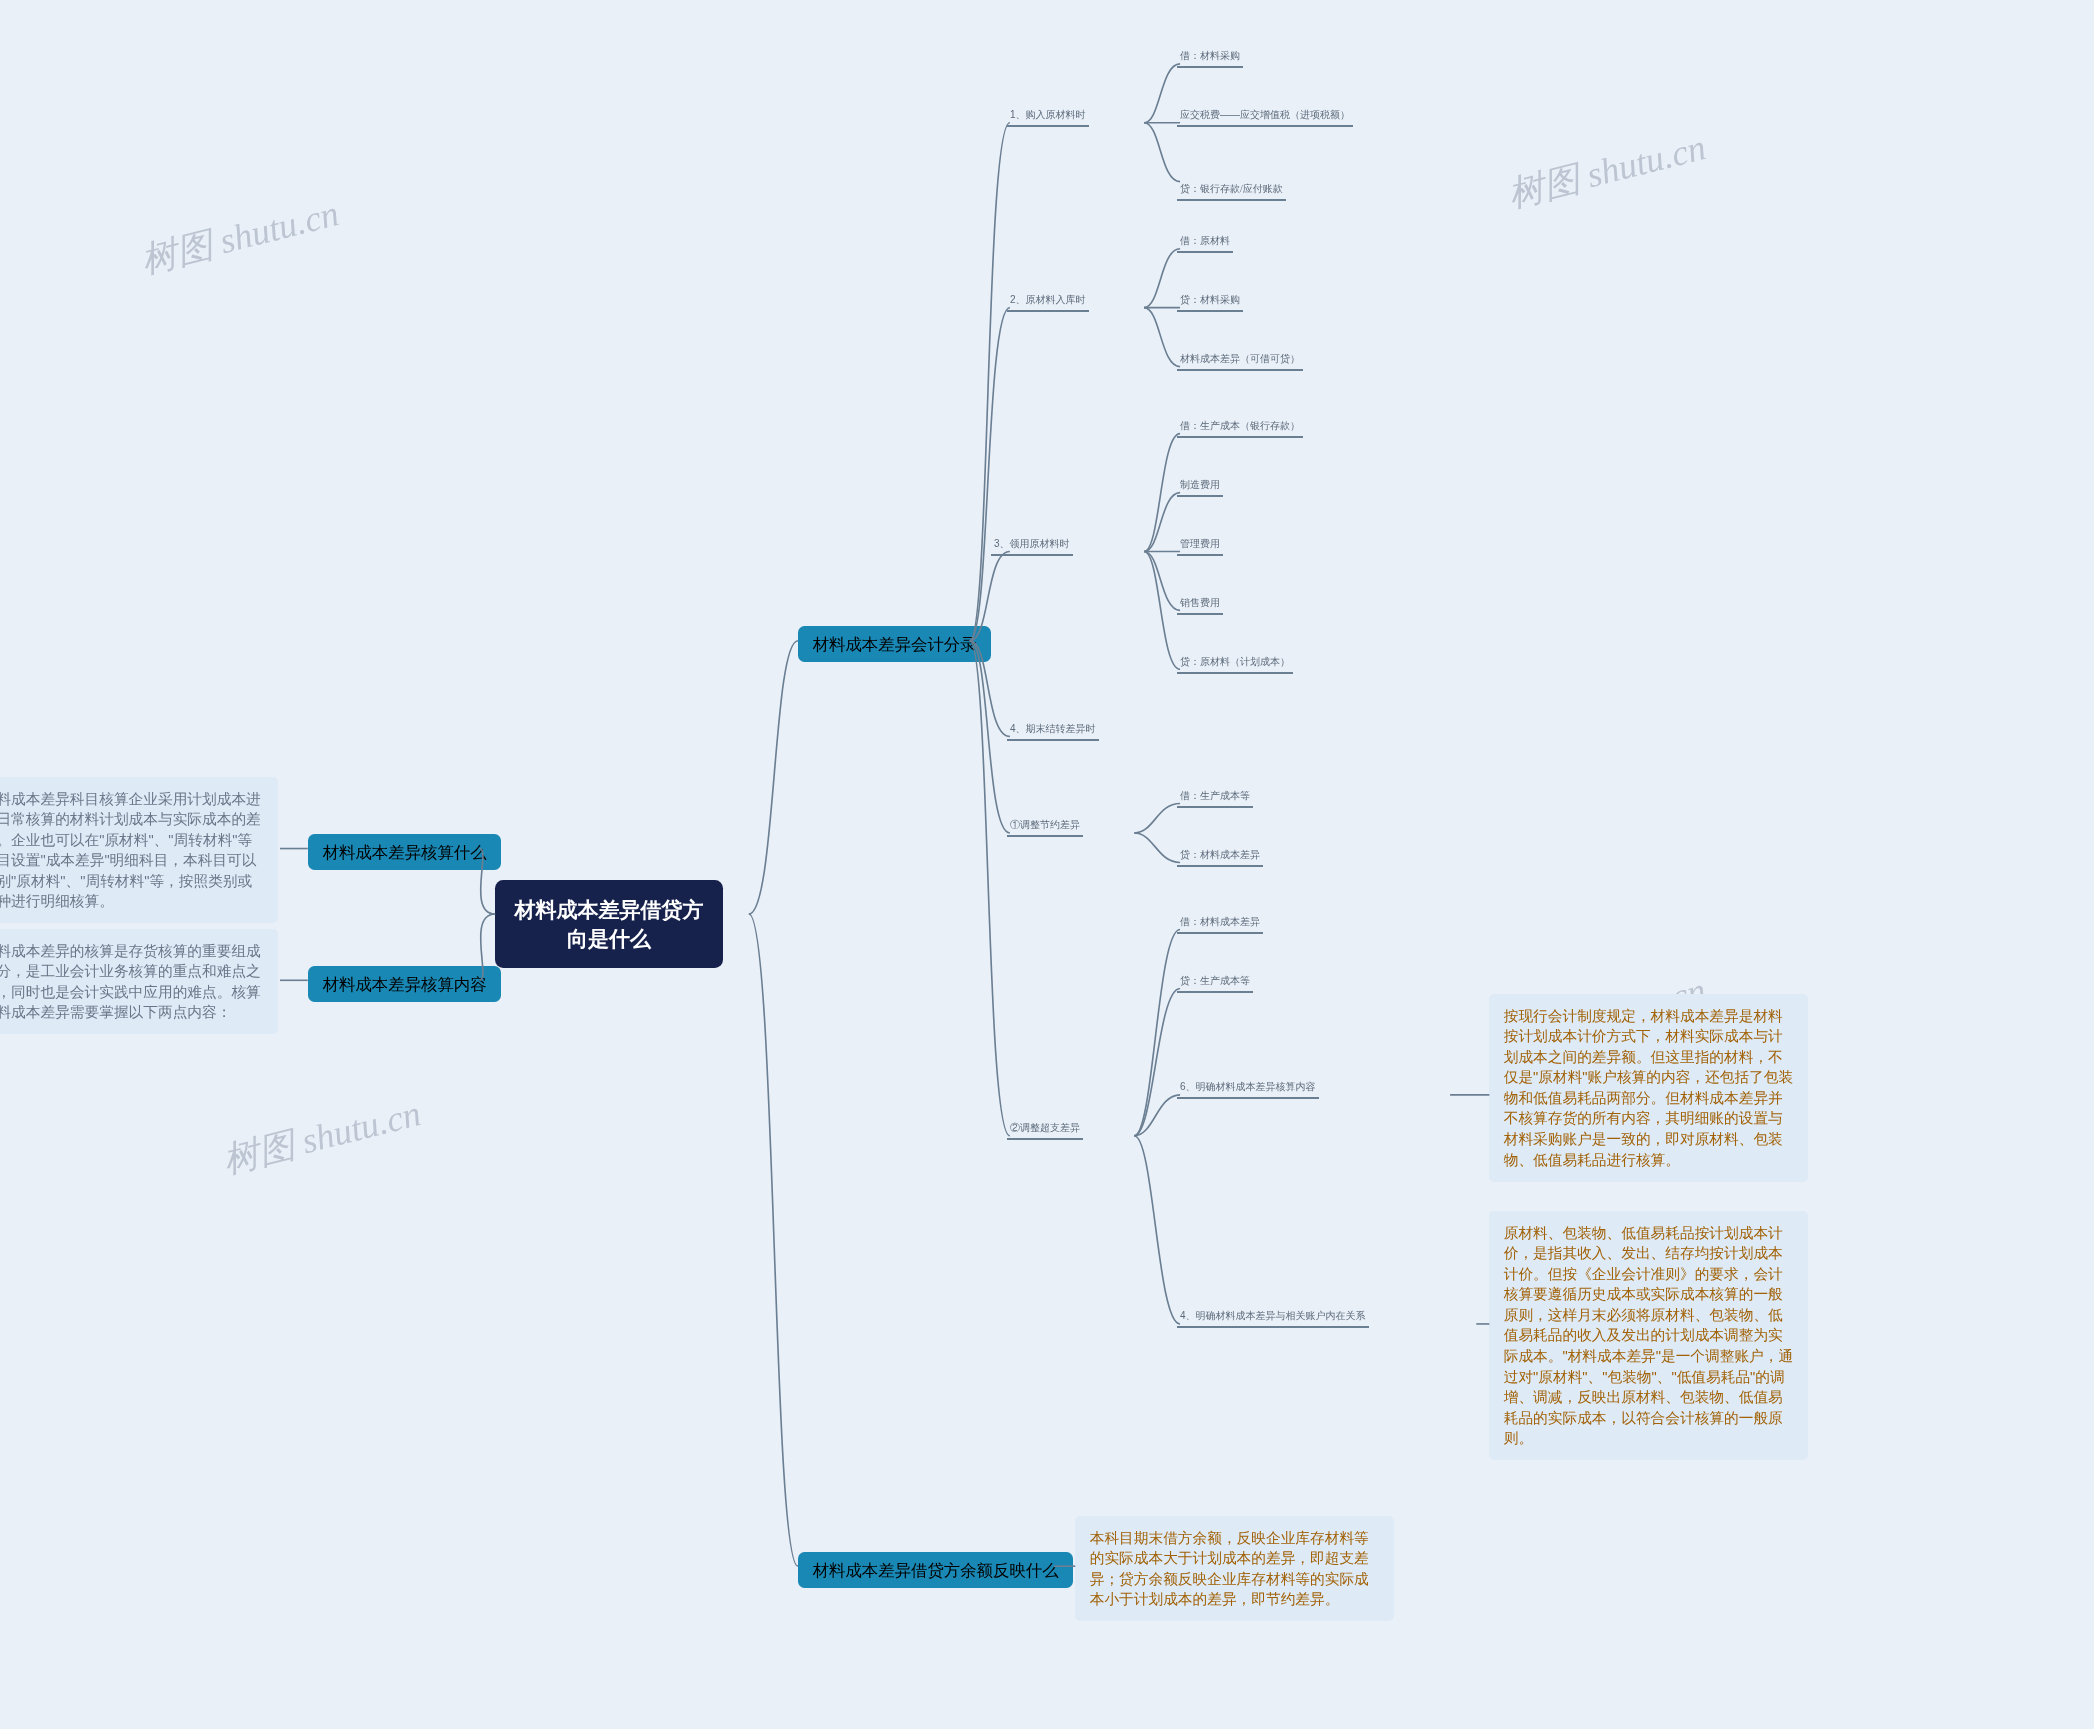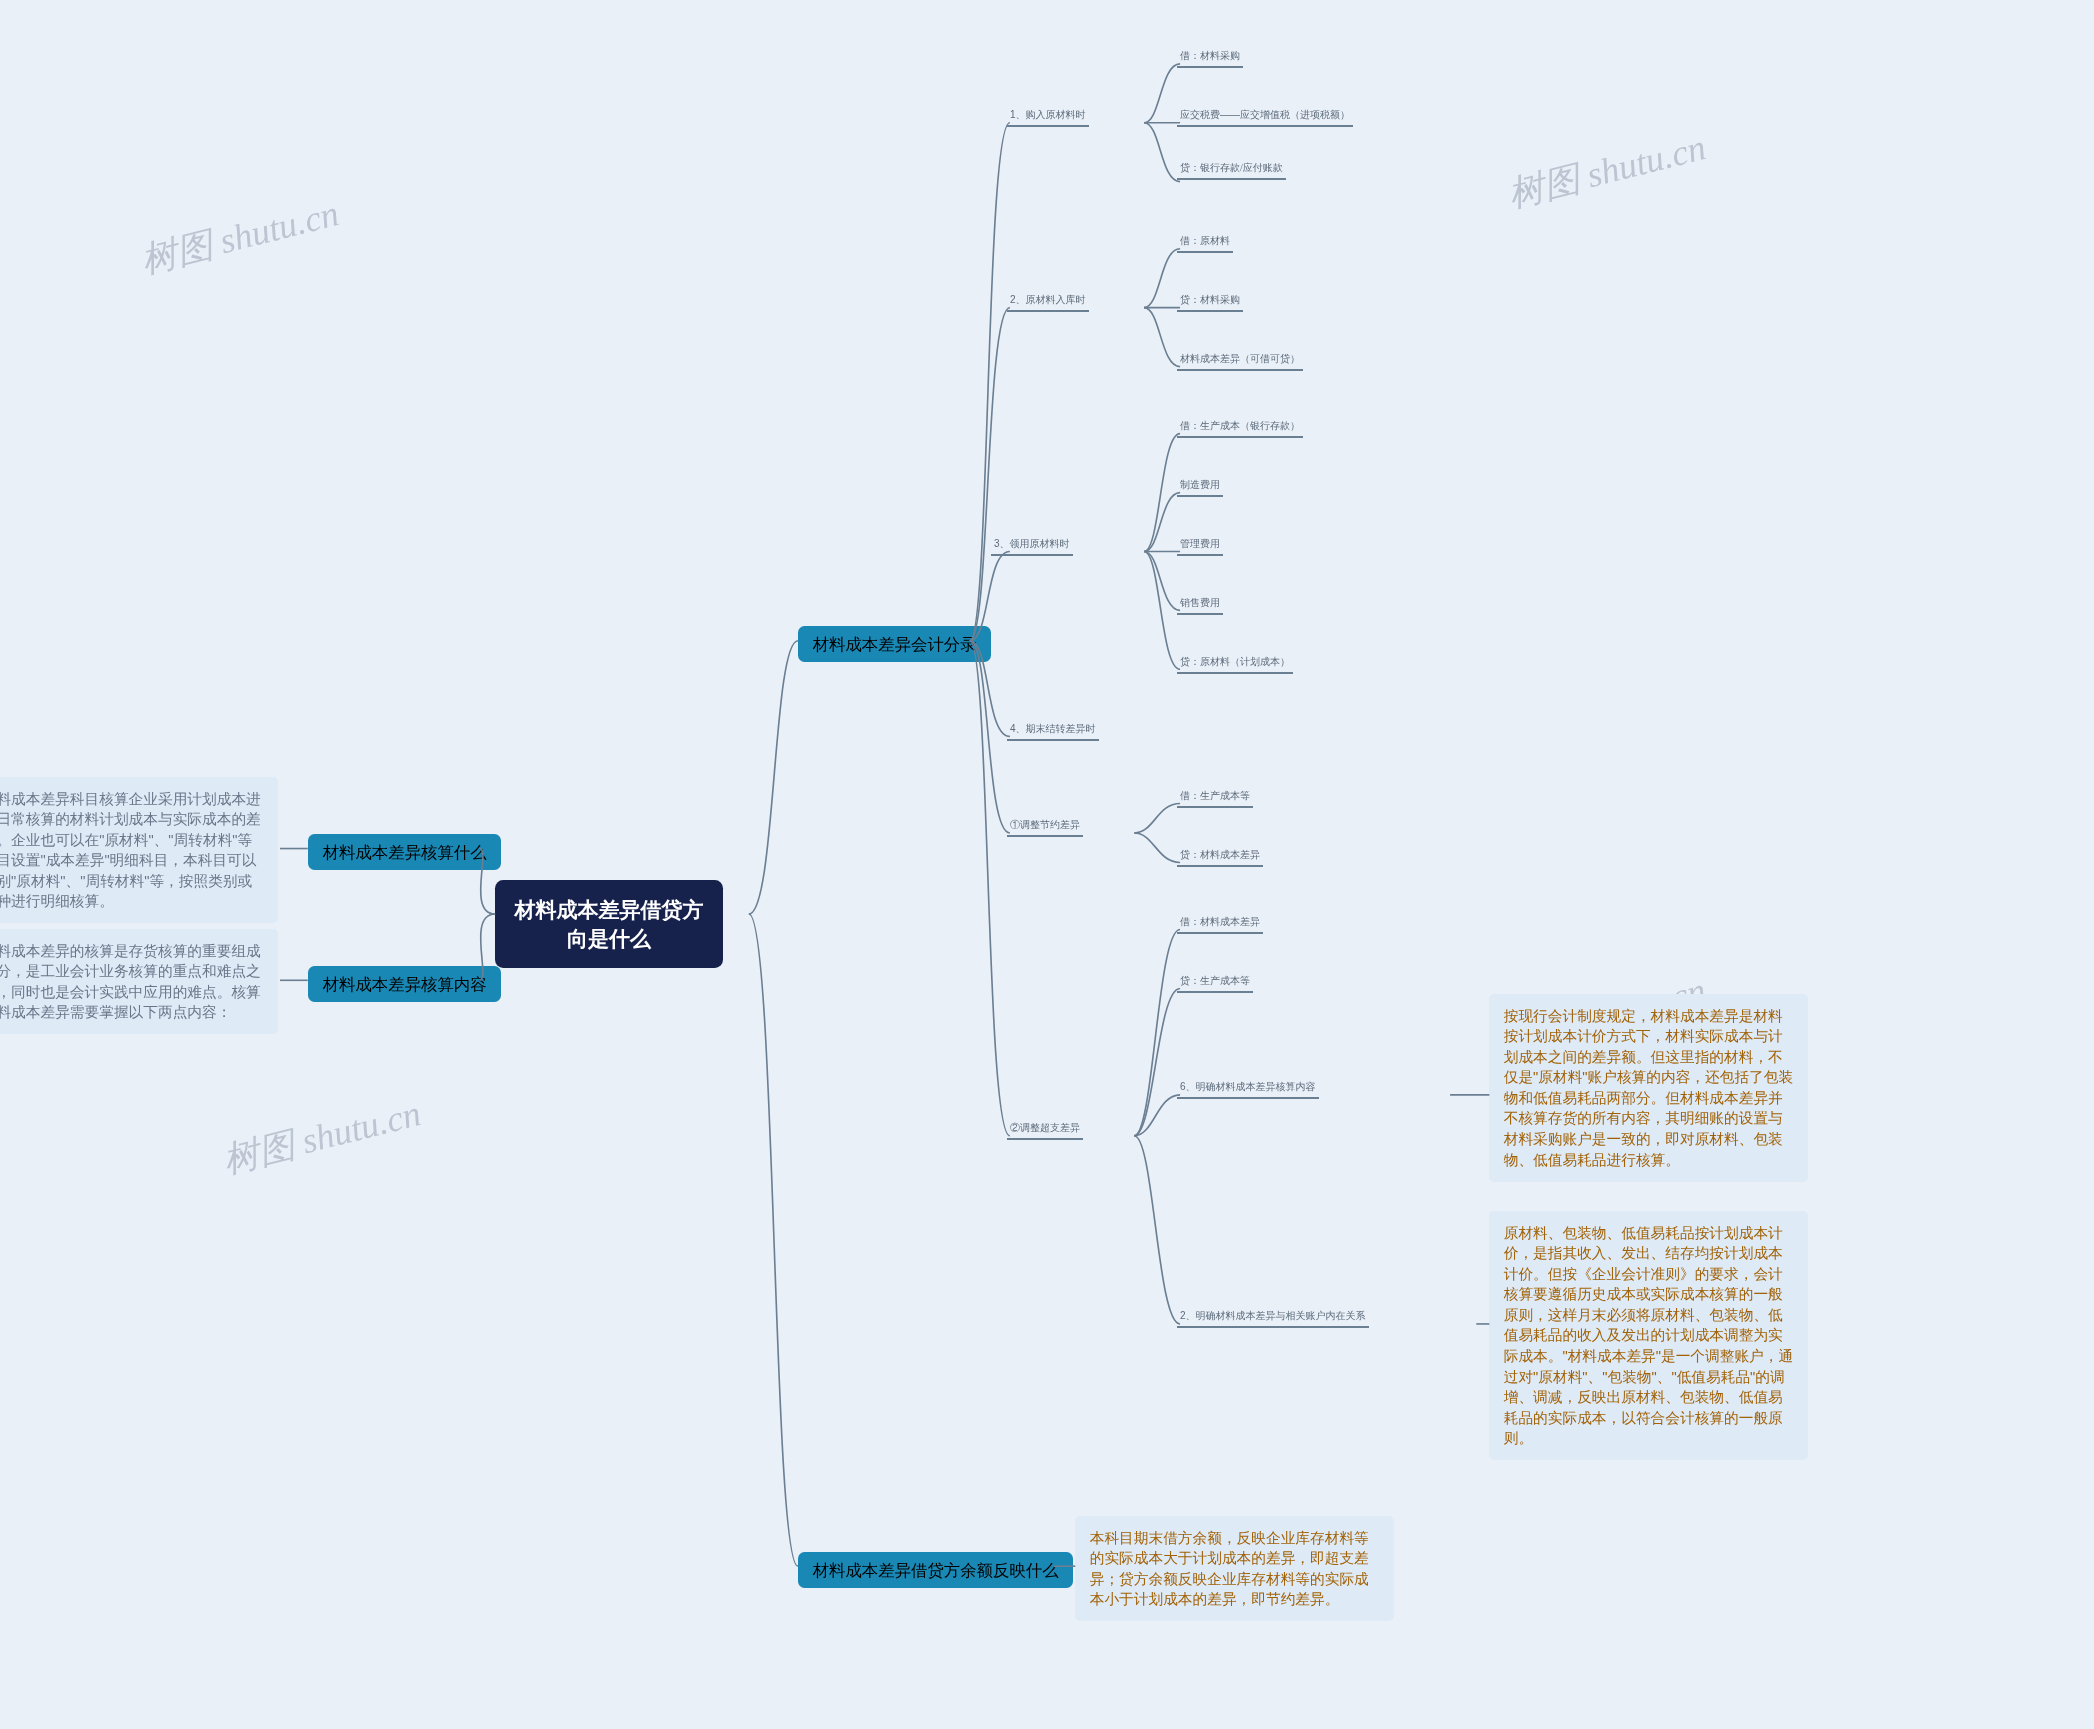--- a/index.html
+++ b/index.html
@@ -119,21 +119,21 @@
   <div class="node desc-box-left" style="left:-33px; top:929px;">材料成本差异的核算是存货核算的重要组成部分，是工业会计业务核算的重点和难点之一，同时也是会计实践中应用的难点。核算材料成本差异需要掌握以下两点内容：</div>
 
   <div class="node cat-node" style="left:798px; top:626px;">材料成本差异会计分录</div>
 
   <div class="node cat-node" style="left:798px; top:1552px;">材料成本差异借贷方余额反映什么</div>
   <div class="node desc-box-right" style="left:1075px; top:1516px;">本科目期末借方余额，反映企业库存材料等的实际成本大于计划成本的差异，即超支差异；贷方余额反映企业库存材料等的实际成本小于计划成本的差异，即节约差异。</div>
 
   <div class="node plain uline" style="left:1010px; top:108px;">1、购入原材料时</div>
   <div class="node plain uline" style="left:1180px; top:49px;">借：材料采购</div>
   <div class="node plain uline" style="left:1180px; top:108px;">应交税费——应交增值税（进项税额）</div>
-  <div class="node plain uline" style="left:1180px; top:161px;font-family:Liberation Serif, serif;">贷：银行存款/应付账款</div>
+  <div class="node plain uline" style="left:1180px; top:182px;font-family:Liberation Serif, serif;">贷：银行存款/应付账款</div>
 
   <div class="node plain uline" style="left:1010px; top:293px;">2、原材料入库时</div>
   <div class="node plain uline" style="left:1180px; top:234px;">借：原材料</div>
   <div class="node plain uline" style="left:1180px; top:293px;text-align:center;">贷：材料采购</div>
   <div class="node plain uline" style="left:1180px; top:352px;">材料成本差异（可借可贷）</div>
 
   <div class="node plain uline" style="left:994px; top:537px;">3、领用原材料时</div>
   <div class="node plain uline" style="left:1180px; top:419px;">借：生产成本（银行存款）</div>
   <div class="node plain uline" style="left:1180px; top:478px;">制造费用</div>
   <div class="node plain uline" style="left:1180px; top:537px;">管理费用</div>
@@ -143,21 +143,21 @@
   <div class="node plain uline" style="left:1010px; top:722px;">4、期末结转差异时</div>
 
   <div class="node plain uline" style="left:1010px; top:818px;">①调整节约差异</div>
   <div class="node plain uline" style="left:1180px; top:789px;">借：生产成本等</div>
   <div class="node plain uline" style="left:1180px; top:848px;">贷：材料成本差异</div>
 
   <div class="node plain uline" style="left:1010px; top:1121px;">②调整超支差异</div>
   <div class="node plain uline" style="left:1180px; top:915px;">借：材料成本差异</div>
   <div class="node plain uline" style="left:1180px; top:974px;">贷：生产成本等</div>
   <div class="node plain uline" style="left:1180px; top:1080px;">6、明确材料成本差异核算内容</div>
-  <div class="node plain uline" style="left:1180px; top:1309px;">2、明确材料成本差异与相关账户内在关系</div>
+  <div class="node plain uline" style="left:1180px; top:1309px;">4、明确材料成本差异与相关账户内在关系</div>
 
   <div class="node desc-box-right" style="left:1489px; top:994px;">按现行会计制度规定，材料成本差异是材料按计划成本计价方式下，材料实际成本与计划成本之间的差异额。但这里指的材料，不仅是"原材料"账户核算的内容，还包括了包装物和低值易耗品两部分。但材料成本差异并不核算存货的所有内容，其明细账的设置与材料采购账户是一致的，即对原材料、包装物、低值易耗品进行核算。</div>
   <div class="node desc-box-right" style="left:1489px; top:1211px;">原材料、包装物、低值易耗品按计划成本计价，是指其收入、发出、结存均按计划成本计价。但按《企业会计准则》的要求，会计核算要遵循历史成本或实际成本核算的一般原则，这样月末必须将原材料、包装物、低值易耗品的收入及发出的计划成本调整为实际成本。"材料成本差异"是一个调整账户，通过对"原材料"、"包装物"、"低值易耗品"的调增、调减，反映出原材料、包装物、低值易耗品的实际成本，以符合会计核算的一般原则。</div>
 
   <svg class="connectors" viewBox="0 0 2560 2113" width="2095" height="1729">
 
     <path d="M 605 1117 C 570 1117, 600 1037, 586 1037"></path>
     <path d="M 605 1117 C 570 1117, 600 1198, 586 1198"></path>
 
     <path d="M 376 1037 C 355 1037, 360 1037, 342 1037"></path>

